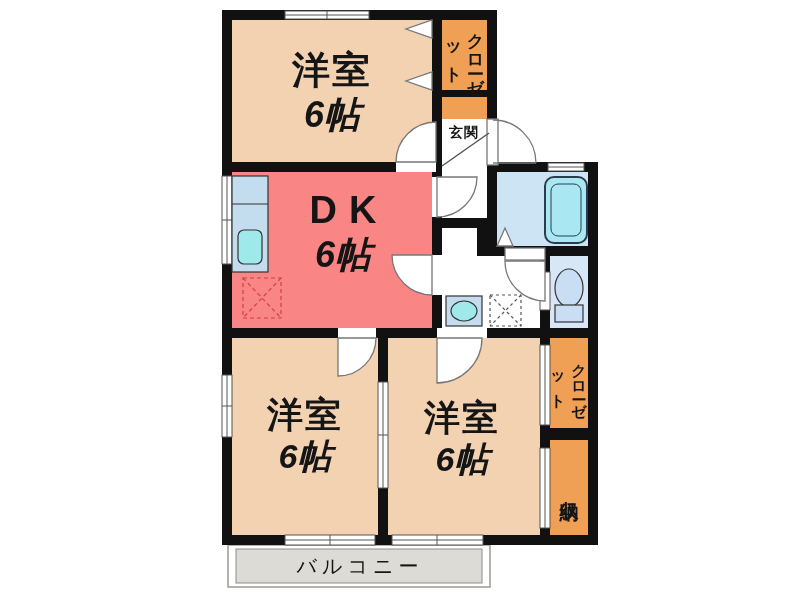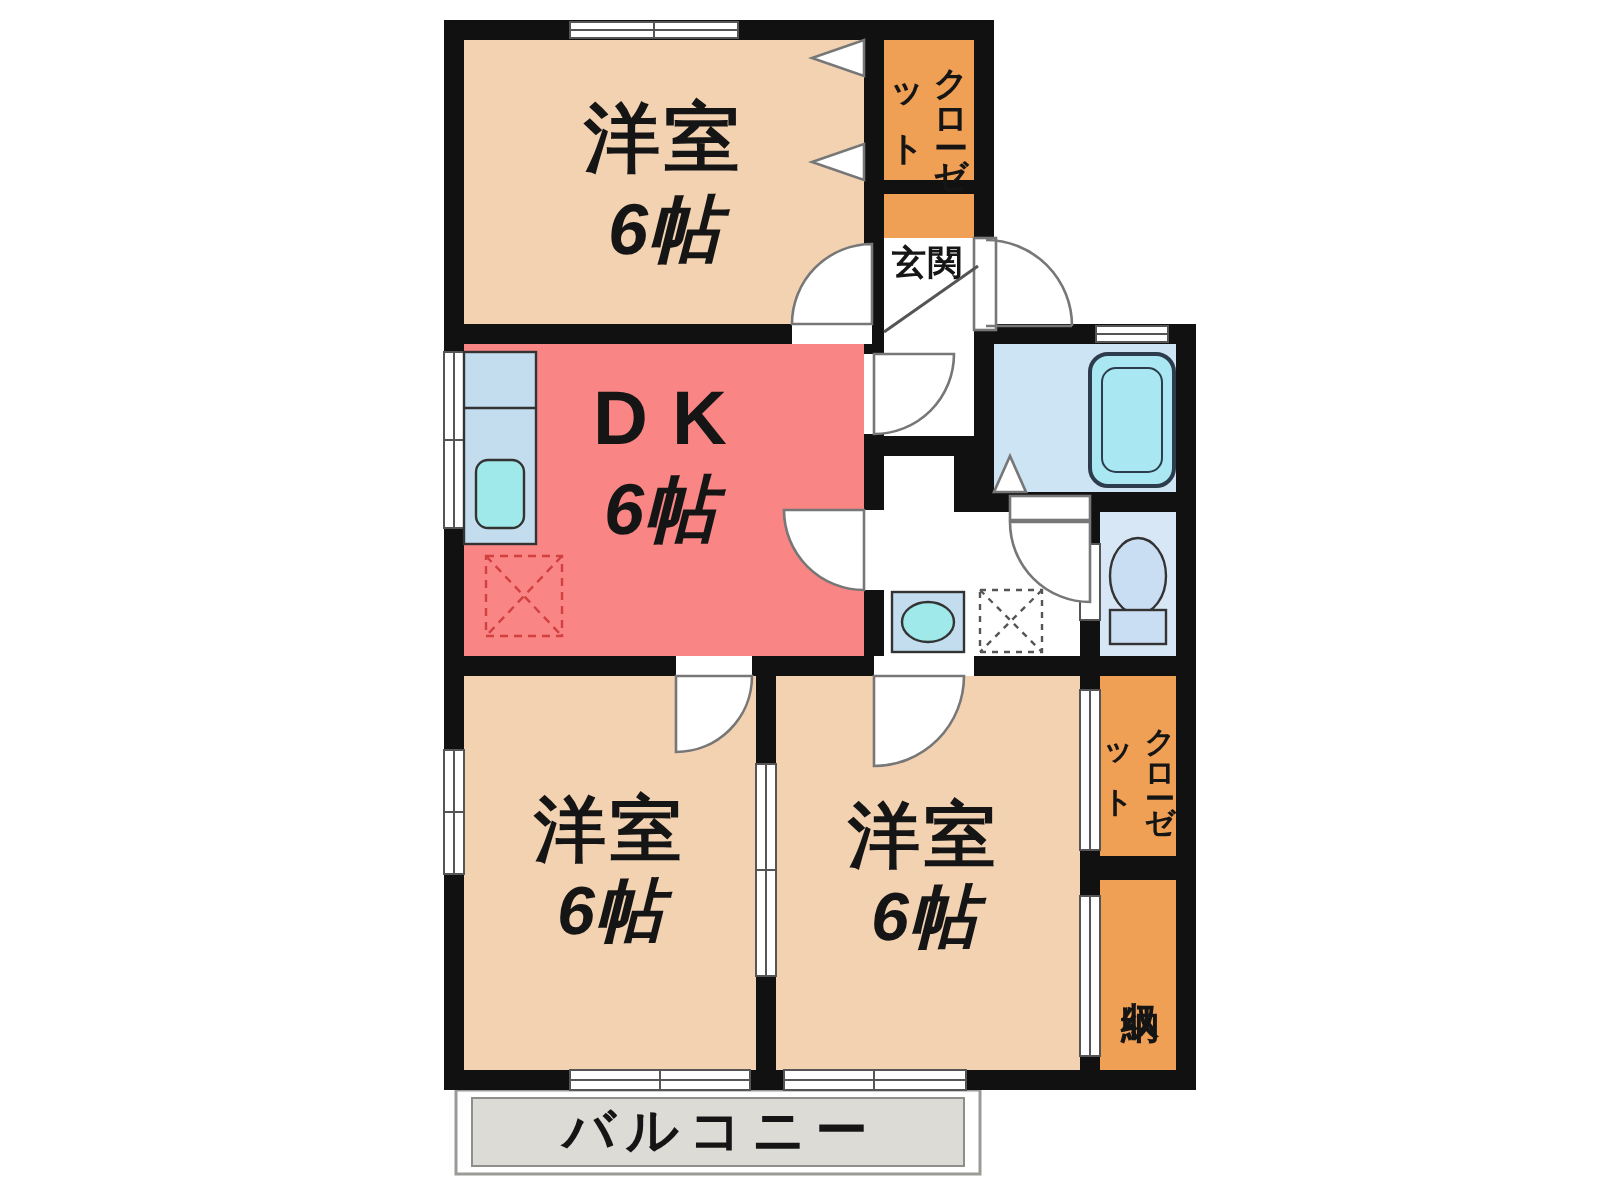--- a/index.html
+++ b/index.html
@@ -9,22 +9,22 @@
   .lbl{position:absolute;display:flex;align-items:center;justify-content:center;
        text-align:center;font-weight:800;color:#151515;line-height:1.2;}
   .room-lbl{flex-direction:column;}
   .room-name{font-size:38px;letter-spacing:2px;}
   .room-size{font-size:36px;font-style:italic;}
   .dk-name{font-size:38px;letter-spacing:12px;padding-left:12px;}
   .vtext{writing-mode:vertical-rl;font-weight:800;}
   .closet-top-lbl{font-size:17px;line-height:22px;letter-spacing:2px;}
   .closet-right-lbl{font-size:15px;line-height:21px;letter-spacing:2px;}
   .storage-lbl{font-size:19px;line-height:24px;letter-spacing:3px;}
-  .genkan-lbl{font-size:17px;letter-spacing:1px;}
-  .balcony-lbl{font-size:26px;letter-spacing:5px;font-weight:700;}
+  .genkan-lbl{font-size:14px;letter-spacing:1px;}
+  .balcony-lbl{font-size:20px;letter-spacing:5px;font-weight:400;}
 </style>
 </head>
 <body>
 
 <div id="stage">
 
 <svg id="plan-svg" width="800" height="600" viewBox="0 0 800 600">
 
   <g>
     <rect x="232" y="20" width="200" height="142" fill="#f3d2b2"></rect>
@@ -170,21 +170,21 @@
 
   <div class="lbl room-lbl" style="left:252px;top:38px;width:160px;height:108px;">
     <span class="room-name">洋室</span>
     <span class="room-size">6帖</span>
   </div>
 
   <div class="lbl vtext closet-top-lbl" style="left:441px;top:21px;width:46px;height:68px;">クローゼット</div>
 
   <div class="lbl genkan-lbl" style="left:439px;top:120px;width:50px;height:24px;">玄関</div>
 
-  <div class="lbl room-lbl" style="left:250px;top:183px;width:160px;height:98px;">
+  <div class="lbl room-lbl" style="left:263px;top:183px;width:160px;height:98px;">
     <span class="dk-name">DK</span>
     <span class="room-size">6帖</span>
   </div>
 
   <div class="lbl room-lbl" style="left:225px;top:385px;width:160px;height:100px;">
     <span class="room-name" style="font-size:36px;">洋室</span>
     <span class="room-size" style="font-size:34px;">6帖</span>
   </div>
 
   <div class="lbl room-lbl" style="left:382px;top:388px;width:160px;height:100px;">

